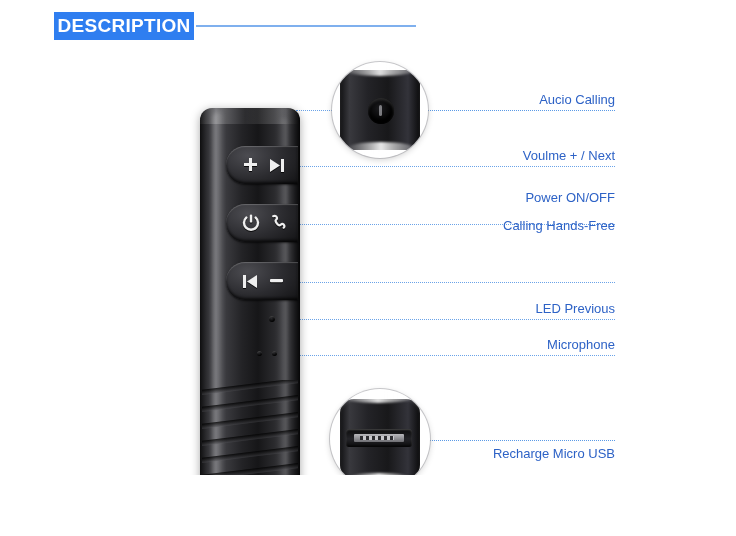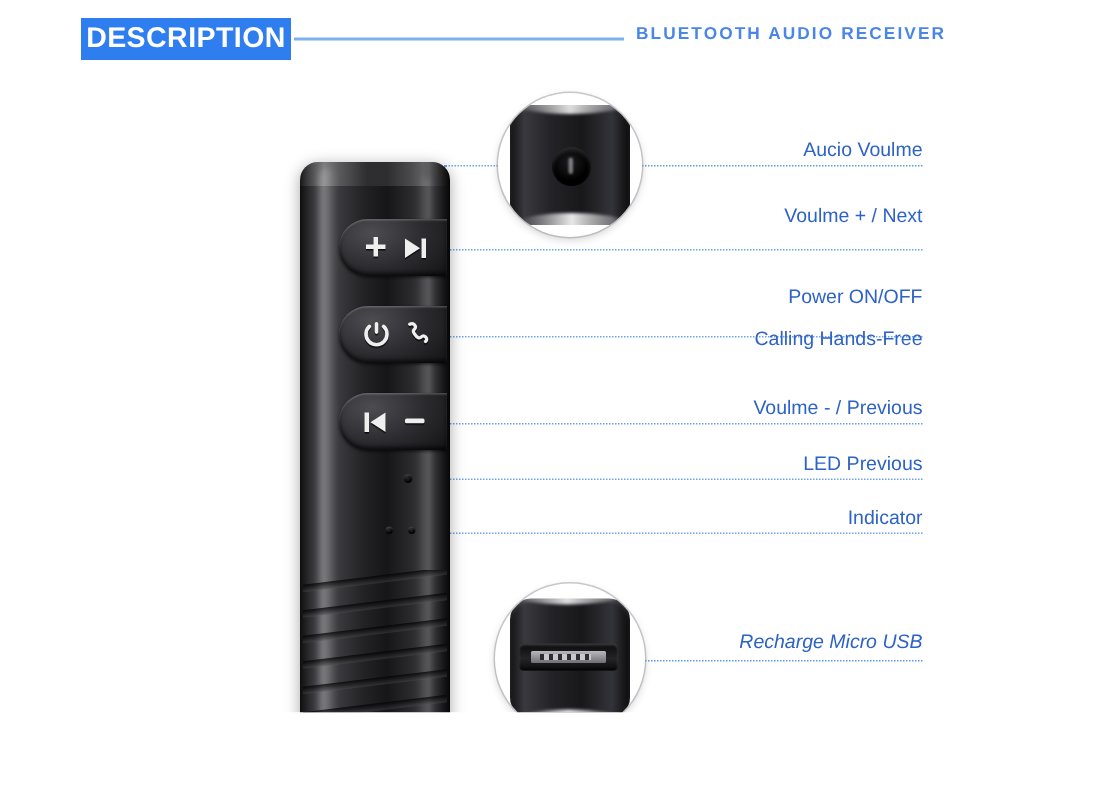--- a/index.html
+++ b/index.html
@@ -330,21 +330,20 @@
 </style>
 </head>
 <body>
 
 <div id="page">
 
   <div class="hdr-badge">
     <span class="hdr-badge-text">DESCRIPTION</span>
   </div>
   <div class="hdr-rule"></div>
-  <div class="hdr-sub">BLUETOOTH AUDIO RECEIVER</div>
 
   <div class="dot-h strong" style="left:428px; top:110px; width:187px;"></div>
 
   <div class="dot-h" style="left:296px; top:110px; width:38px;"></div>
 
   <div class="dot-h" style="left:300px; top:166px; width:315px;"></div>
 
   <div class="dot-h" style="left:300px; top:224px; width:315px;"></div>
 
   <div class="dot-h" style="left:300px; top:282px; width:315px;"></div>
@@ -426,41 +425,38 @@
     <div class="inset-device"></div>
     <div class="inset-shine-top"></div>
     <div class="inset-shine-bot"></div>
     <div class="usb">
       <div class="usb-inner"></div>
       <div class="usb-pins"></div>
     </div>
   </div>
 
   <div class="callout" style="top:92px;">
-    <span>Aucio Voulme</span>
-  </div>
-
-  <div class="callout" style="top:136px;">
+    <span>Aucio Calling</span>
+  </div>
+
+  <div class="callout" style="top:148px;">
     <span>Voulme + / Next</span>
   </div>
 
   <div class="callout" style="top:190px;text-align:right;">
     <span>Power ON/OFF</span>
     <span class="line2">Calling Hands-Free</span>
   </div>
 
-  <div class="callout" style="top:264px;">
-    <span>Voulme -  / Previous</span>
-  </div>
 
   <div class="callout" style="top:301px;">
     <span>LED Previous</span>
   </div>
 
   <div class="callout" style="top:337px;">
-    <span>Indicator</span>
-  </div>
-
-  <div class="callout" style="top:420px;font-style:italic;">
+    <span>Microphone</span>
+  </div>
+
+  <div class="callout" style="top:446px;">
     <span>Recharge Micro USB</span>
   </div>
 
 </div>
 
 </body></html>

